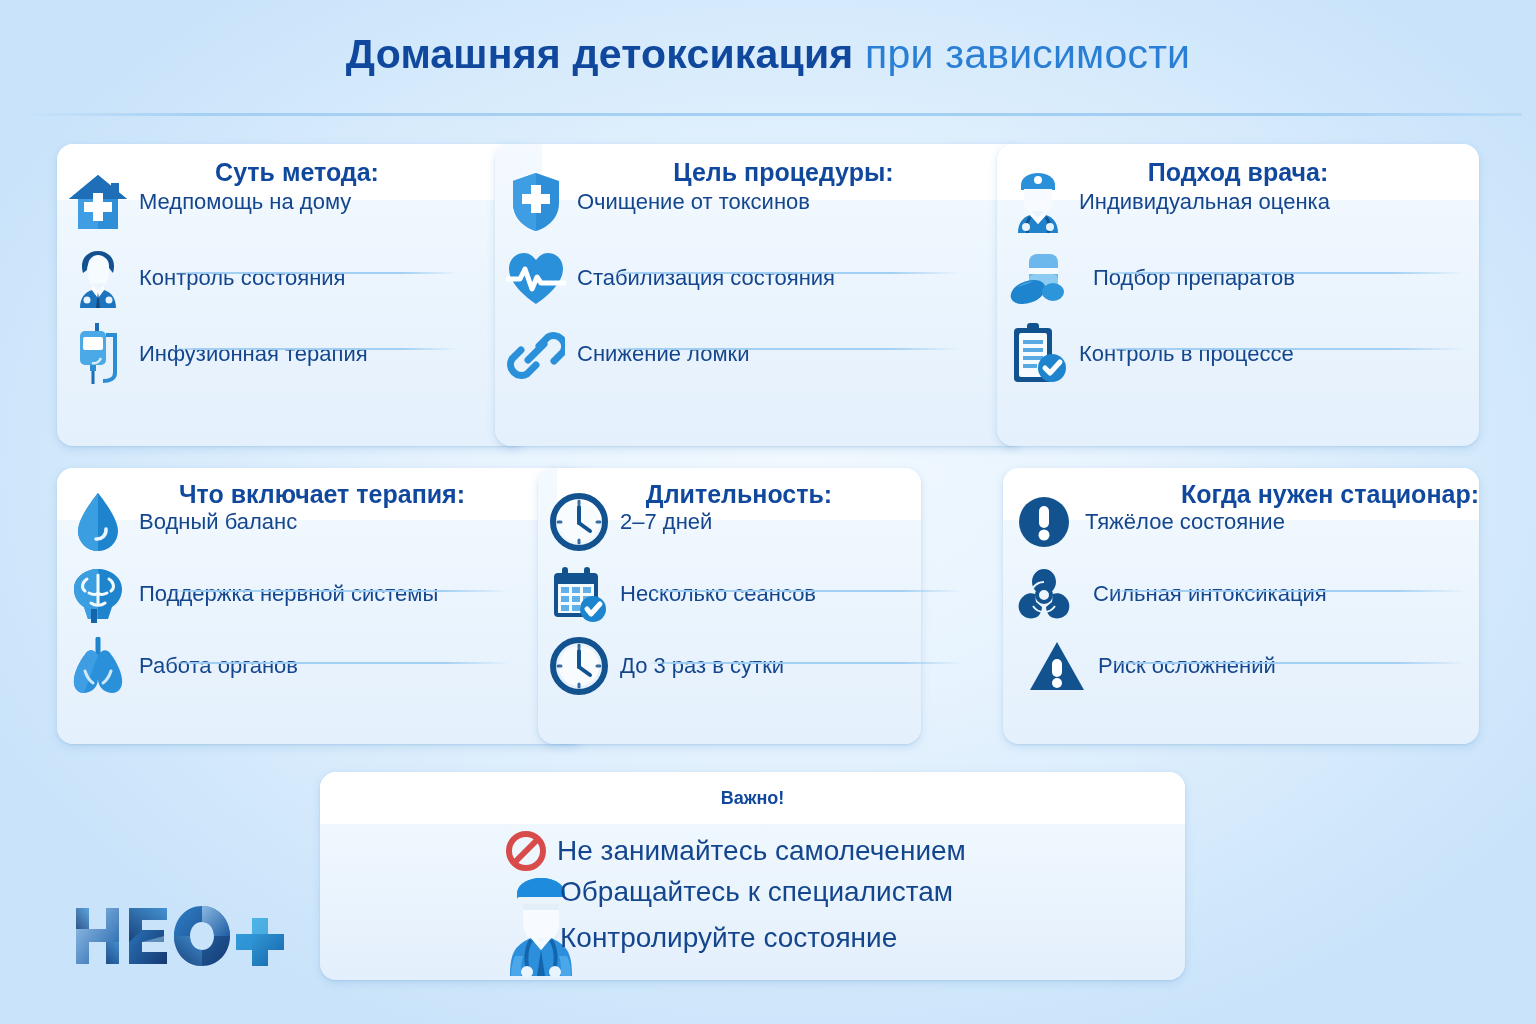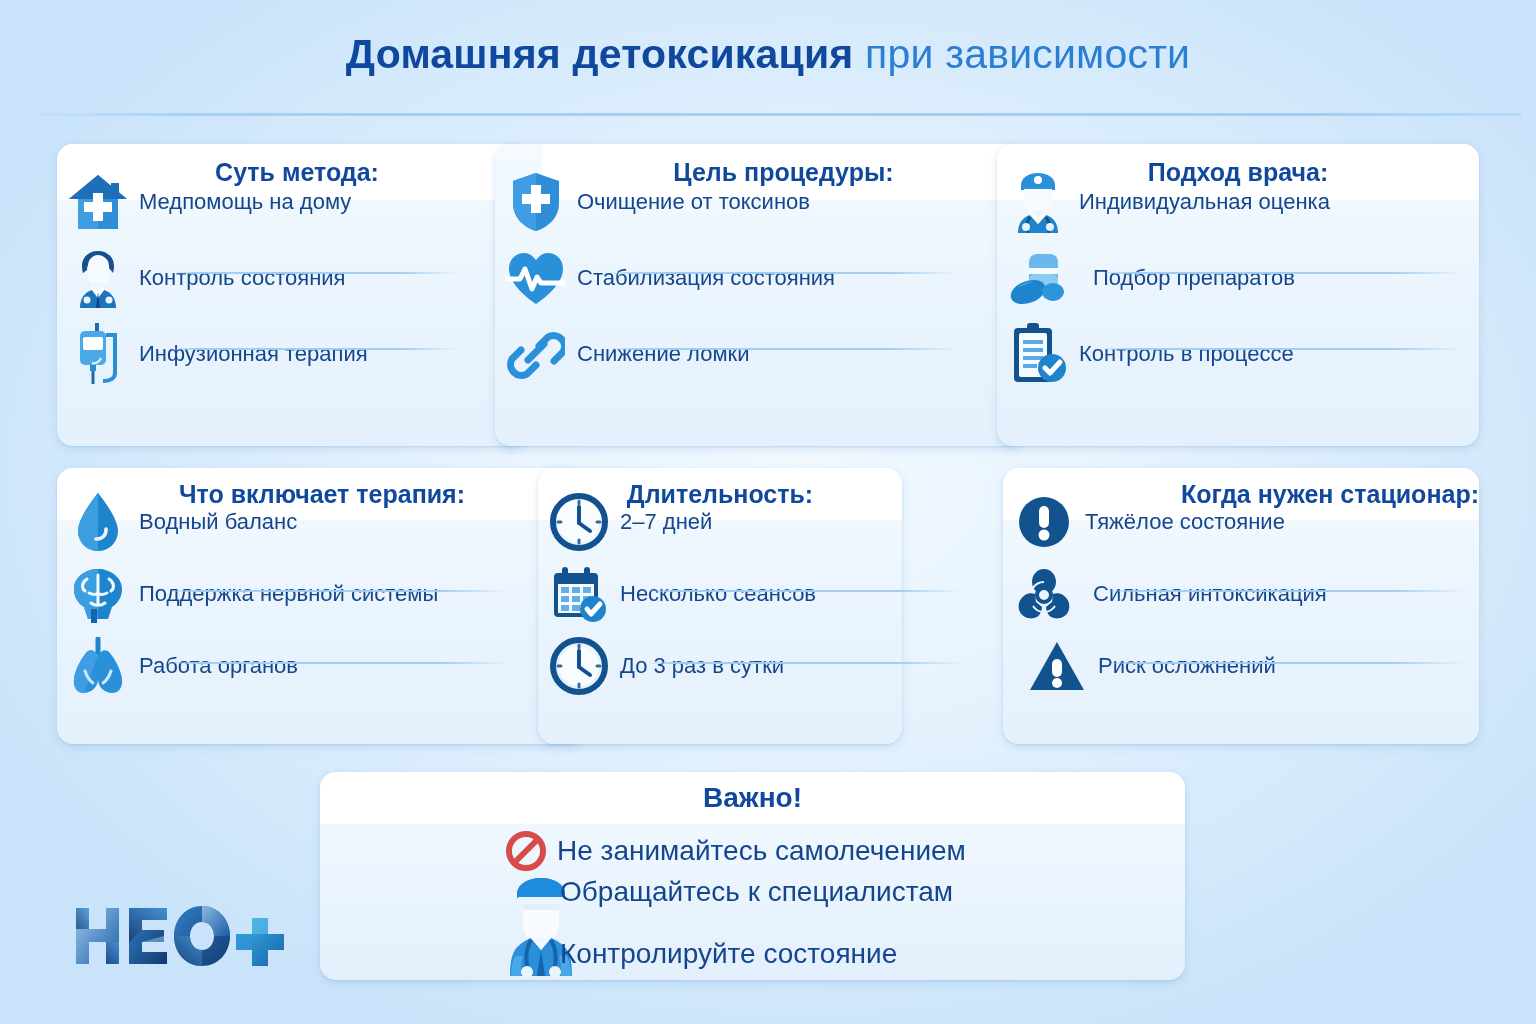--- a/index.html
+++ b/index.html
@@ -51,21 +51,21 @@
   }
 
   
   .imp-card{
     position:absolute;left:320px;top:772px;width:865px;height:208px;
     border-radius:16px;overflow:hidden;
     background:linear-gradient(180deg,#f4faff 0%,#eaf4fd 60%,#e3effc 100%);
     box-shadow:0 3px 9px rgba(90,150,205,.22), 0 1px 2px rgba(90,150,205,.18);
   }
   .imp-head{height:52px;background:#fff;display:flex;align-items:center;justify-content:center;}
-  .imp-head .head-txt{font-weight:bold;color:#10489e;font-size:28px;}
+  .imp-head .head-txt{font-weight:bold;color:#10489e;font-size:18px;}
   .imp-list{position:relative;height:156px;}
   .imp-row{position:absolute;left:0;width:100%;display:flex;align-items:center;}
   .imp-row .lbl{color:#14468e;font-size:28px;white-space:nowrap;}
 
   
   .logo{position:absolute;left:72px;top:902px;width:215px;height:70px;}
 
   svg{display:block;}
 </style>
 </head>
@@ -96,21 +96,21 @@
         <span class="head-txt">Подход врача:</span>
       </div>
       <div class="card-body"></div>
     </div>
     <div class="card" style="left: 57px; top: 468px; width: 530px; height: 276px;">
       <div class="card-head" style="height: 52px;">
         <span class="head-txt">Что включает терапия:</span>
       </div>
       <div class="card-body"></div>
     </div>
-    <div class="card" style="left: 538px; top: 468px; width: 364px; height: 276px;">
+    <div class="card" style="left: 538px; top: 468px; width: 364px; height: 276px; padding-left: 19px;">
       <div class="card-head" style="height: 52px;">
         <span class="head-txt">Длительность:</span>
       </div>
       <div class="card-body"></div>
     </div>
     <div class="card" style="left: 1003px; top: 468px; width: 476px; height: 276px;">
       <div class="card-head" style="height: 52px; justify-content: flex-end;">
         <span class="head-txt">Когда нужен стационар:</span>
       </div>
       <div class="card-body"></div>
@@ -150,21 +150,21 @@
         </svg>
       </span>
       <span class="lbl" style="margin-left:10px;">Не занимайтесь самолечением</span>
     </div>
 
     <div class="imp-row" style="top:52px;">
       <span class="lbl" style="margin-left:240px;">Обращайтесь к специалистам</span>
     </div>
 
     <div class="imp-row" style="top:98px;">
-      <span class="lbl" style="margin-left:240px;margin-top:16px;">Контролируйте состояние</span>
+      <span class="lbl" style="margin-left:240px;">Контролируйте состояние</span>
     </div>
   </div>
 </div>
 
 <div class="logo">
   <svg width="215" height="70" viewBox="0 0 215 70">
     <defs>
       <linearGradient id="g1" x1="0" y1="0" x2="1" y2="1">
         <stop offset="0" stop-color="#9dc6ea"></stop>
           <stop offset="1" stop-color="#1c5fa8"></stop>

